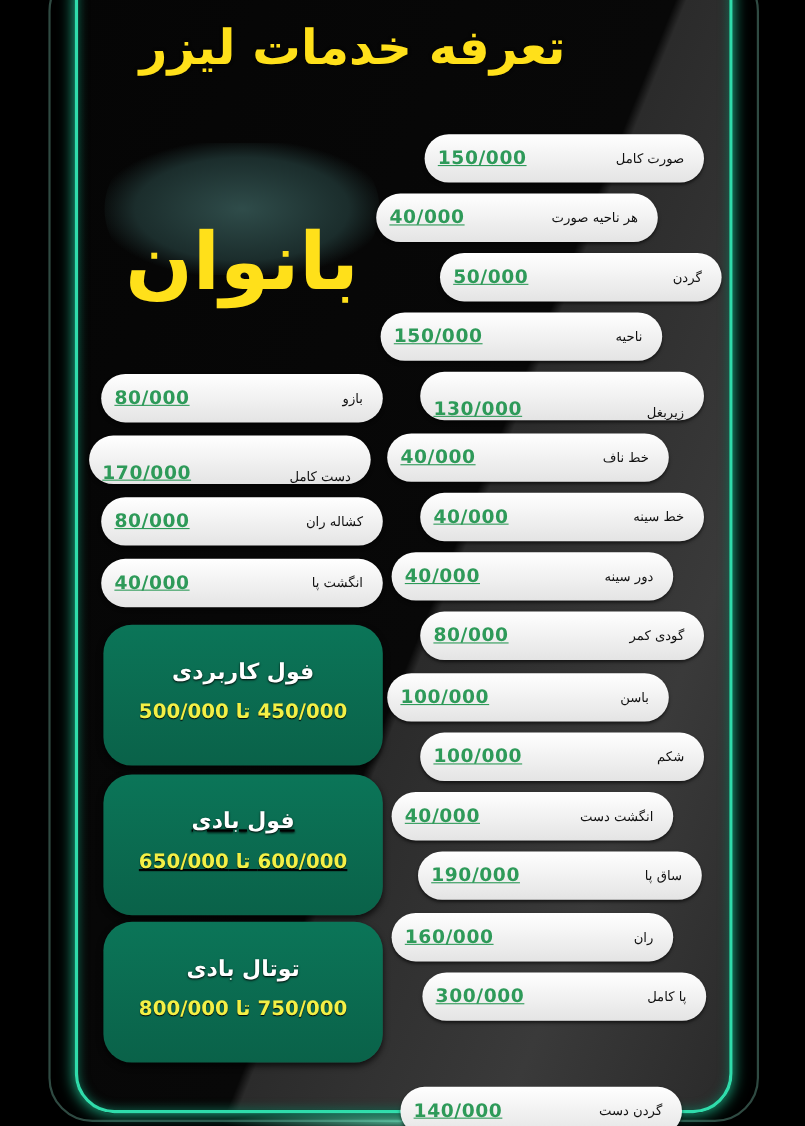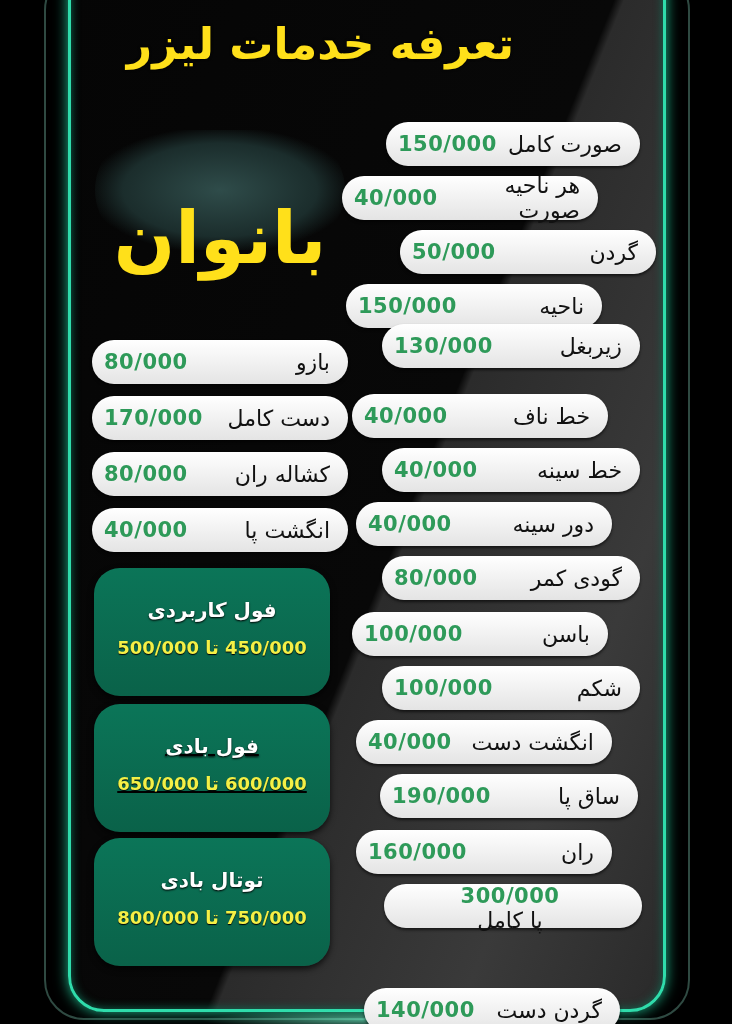--- a/index.html
+++ b/index.html
@@ -33,24 +33,24 @@
     position:absolute; left:100px; top:140px; width:240px; text-align:center;
     direction:rtl; color:#ffe01a; font-weight:bold; font-size:72px; line-height:100px;margin-top:48px;
   }
   .pill {
     position:absolute; height:44px; border-radius:22px;
     background:linear-gradient(#ffffff, #e4e4e4);
     box-shadow:0 2px 3px rgba(0,0,0,.6);
     display:flex; align-items:center; justify-content:space-between;
     padding:0 18px 0 12px; box-sizing:border-box;
   }
-  .pill .label { direction:rtl; color:#111; font-size:22px; }
-  .pill .price { color:#2e9a59; font-weight:bold; font-size:21px; letter-spacing:0.5px; }
+  .pill .label { direction:rtl; color:#111; font-size:12px; }
+  .pill .price { color:#2e9a59; font-weight:bold; font-size:17px; letter-spacing:0.5px;text-decoration:underline; }
   .package {
-    position:absolute; left:94px; width:236px; border-radius:26px;
+    position:absolute; left:94px; width:254px; border-radius:26px;
     background:linear-gradient(#0b7558, #0a6249);
     box-shadow:0 3px 6px rgba(0,0,0,.7);
     text-align:center;
   }
   .package .pkg-title {
     display:block; direction:rtl; color:#fff; font-weight:bold; font-size:20px; margin-top:30px;
     text-shadow:0 1px 2px #000;
   }
   .package .pkg-range {
     display:block; direction:rtl; color:#f3f046; font-weight:bold; font-size:18px; margin-top:15px;
@@ -81,21 +81,21 @@
   <span class="label">هر ناحیه صورت</span>
 </div>
 <div class="pill" style="left:400px;top:230px;width:256px;">
   <span class="price">50/000</span>
   <span class="label">گردن</span>
 </div>
 <div class="pill" style="left:346px;top:284px;width:256px;">
   <span class="price">150/000</span>
   <span class="label">ناحیه</span>
 </div>
-<div class="pill" style="left:382px;top:324px;width:258px;">
+<div class="pill" style="left:382px;top:338px;width:258px;align-items:flex-end;">
   <span class="price">130/000</span>
   <span class="label">زیربغل</span>
 </div>
 <div class="pill" style="left:352px;top:394px;width:256px;">
   <span class="price">40/000</span>
   <span class="label">خط ناف</span>
 </div>
 <div class="pill" style="left:382px;top:448px;width:258px;">
   <span class="price">40/000</span>
   <span class="label">خط سینه</span>
@@ -121,34 +121,34 @@
   <span class="label">انگشت دست</span>
 </div>
 <div class="pill" style="left:380px;top:774px;width:258px;">
   <span class="price">190/000</span>
   <span class="label">ساق پا</span>
 </div>
 <div class="pill" style="left:356px;top:830px;width:256px;">
   <span class="price">160/000</span>
   <span class="label">ران</span>
 </div>
-<div class="pill" style="left:384px;top:884px;width:258px;flex-direction:column;">
+<div class="pill" style="left:384px;top:884px;width:258px;">
   <span class="price">300/000</span>
   <span class="label">پا کامل</span>
 </div>
 <div class="pill" style="left:364px;top:940px;width:256px;margin-top:48px;">
   <span class="price">140/000</span>
   <span class="label">گردن دست</span>
 </div>
 
 <div class="pill" style="left:92px;top:340px;width:256px;">
   <span class="price">80/000</span>
   <span class="label">بازو</span>
 </div>
-<div class="pill" style="left:92px;top:396px;width:256px;">
+<div class="pill" style="left:81px;top:396px;width:256px;align-items:flex-end;">
   <span class="price">170/000</span>
   <span class="label">دست کامل</span>
 </div>
 <div class="pill" style="left:92px;top:452px;width:256px;">
   <span class="price">80/000</span>
   <span class="label">کشاله ران</span>
 </div>
 <div class="pill" style="left:92px;top:508px;width:256px;">
   <span class="price">40/000</span>
   <span class="label">انگشت پا</span>

